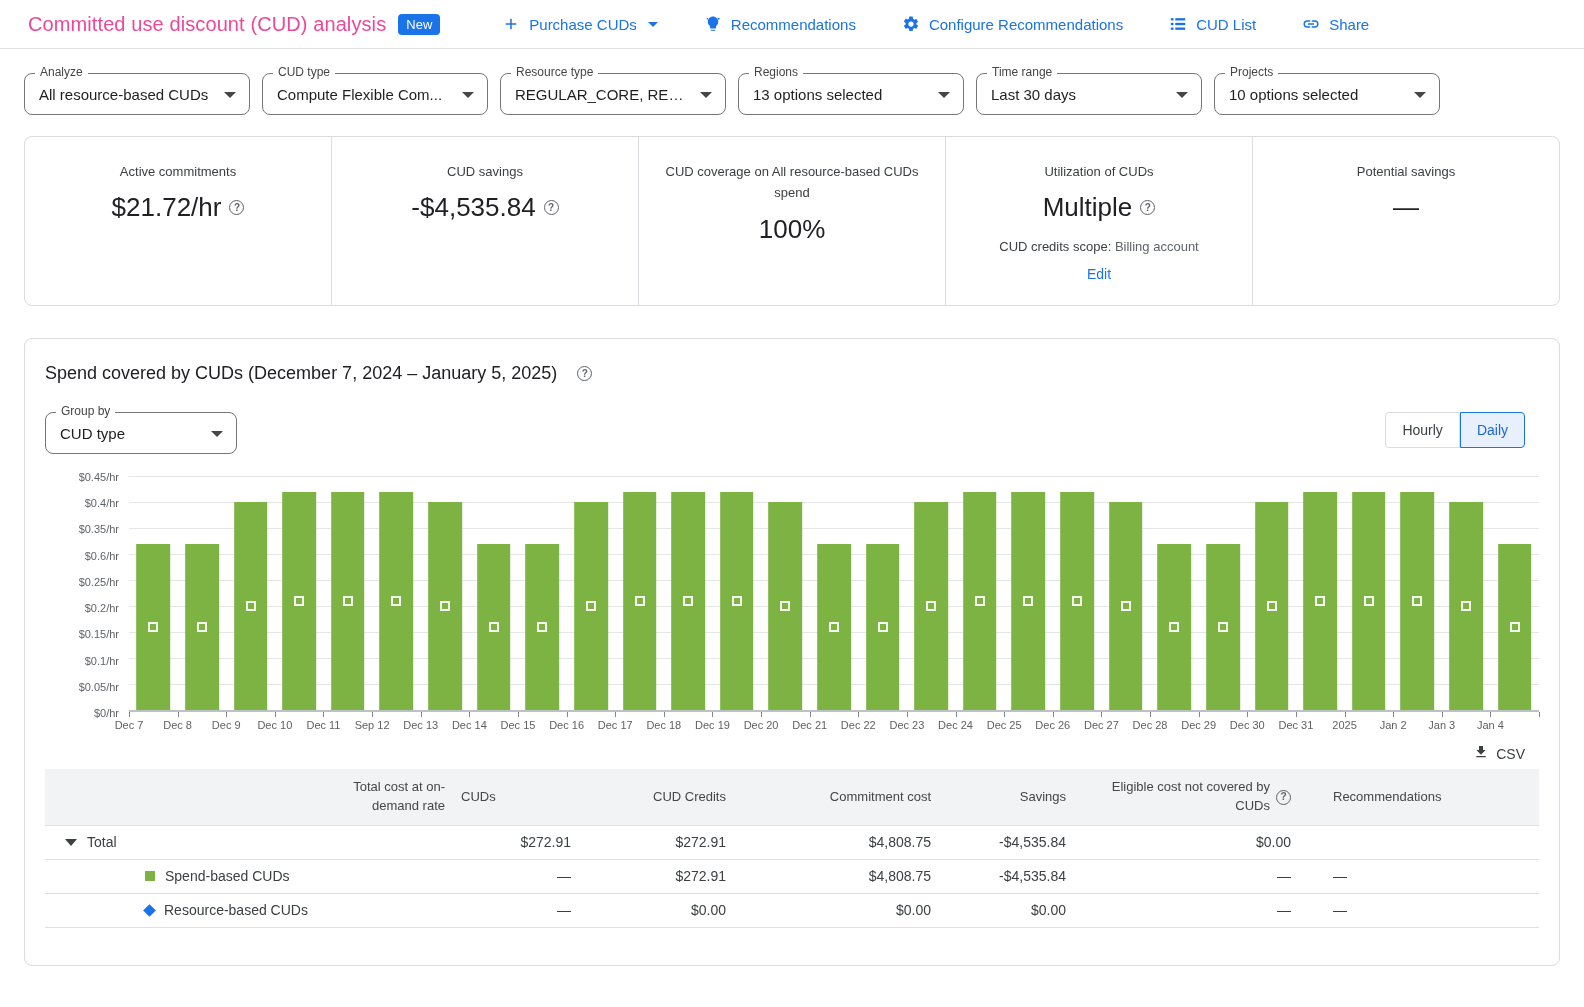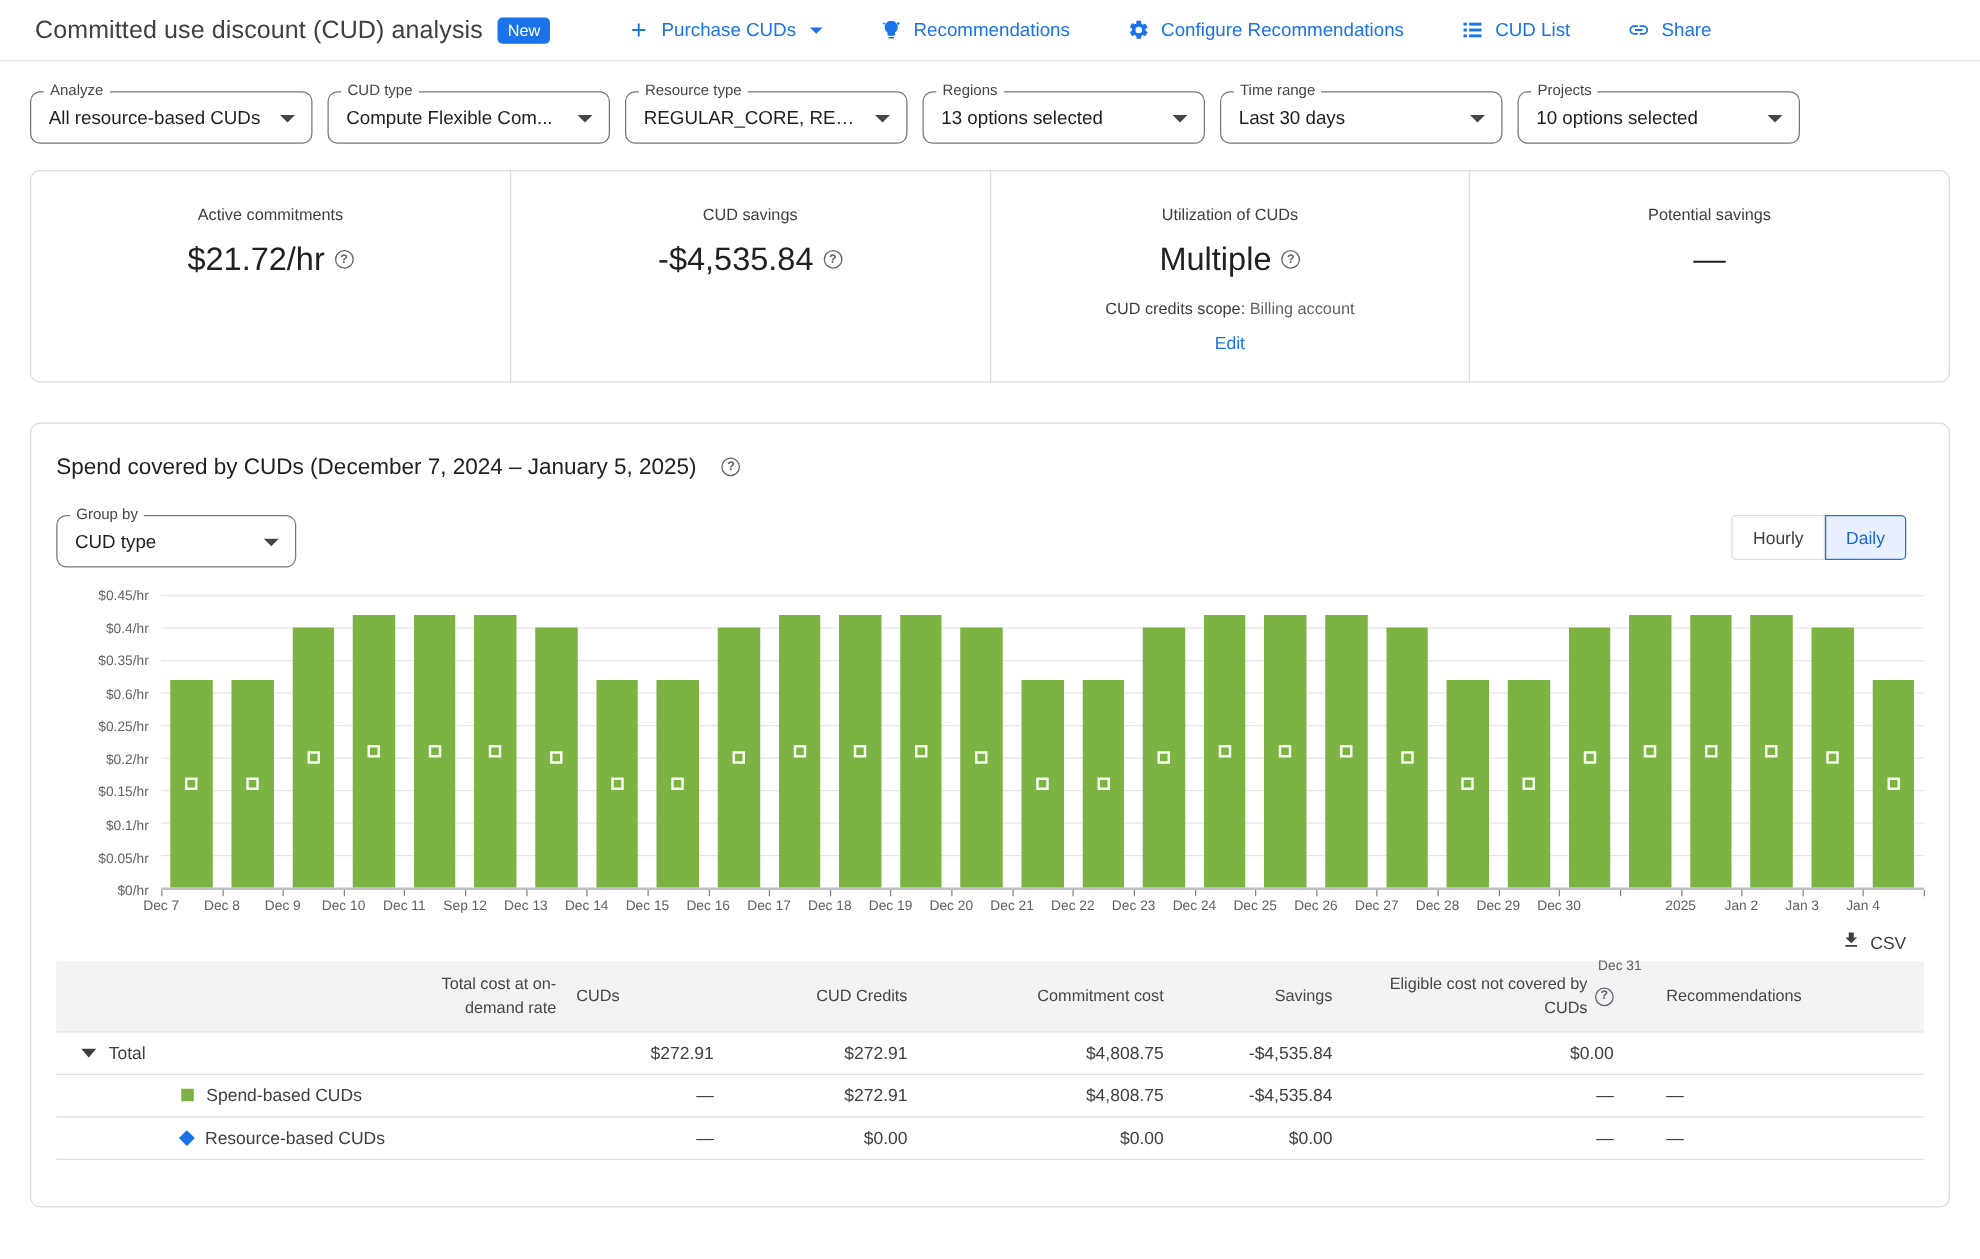--- a/index.html
+++ b/index.html
@@ -3,21 +3,21 @@
 <meta charset="utf-8">
 <style>
   * { margin:0; padding:0; box-sizing:border-box; }
   html,body { background:#fff; }
   body {
     width:1584px; height:1007px; position:relative; overflow:hidden;
     font-family:"Liberation Sans", sans-serif; color:#202124;
   }
   
   .topbar { display:flex; align-items:center; height:49px; padding:0 28px; border-bottom:1px solid #e0e0e0; }
-  .topbar h1 { font-size:20px; font-weight:400; color:#404040; letter-spacing:.1px; }
+  .topbar h1 { font-size:20px; font-weight:400; color:#ec4899; letter-spacing:.1px; }
   .badge { background:#1a73e8; color:#fff; font-size:13px; padding:3px 8px; border-radius:4px; margin-left:12px; }
   .actions { display:flex; align-items:center; margin-left:62px; gap:46px; }
   .action-btn { display:flex; align-items:center; gap:9px; border:none; background:none; cursor:pointer;
     color:#1a73e8; font-size:15px; font-weight:500; font-family:inherit; white-space:nowrap; }
   .action-btn svg { display:block; }
   .caret { width:0; height:0; border-left:5px solid transparent; border-right:5px solid transparent; border-top:5px solid #1a73e8; margin-left:2px; }
   
   .filters { display:flex; gap:12px; padding:24px 0 0 24px; }
   .field { position:relative; width:226px; height:42px; border:1px solid #747775; border-radius:8px;
     display:flex; align-items:center; padding:0 34px 0 14px; cursor:pointer; background:#fff; }
@@ -178,20 +178,26 @@
       <div class="svalue">
         <span>$21.72/hr</span>
         <span class="help">?</span>
       </div>
     </div>
     <div class="stat">
       <div class="slabel">CUD savings</div>
       <div class="svalue">
         <span>-$4,535.84</span>
         <span class="help">?</span>
+      </div>
+    </div>
+    <div class="stat">
+      <div class="slabel">CUD coverage on All resource-based CUDs spend</div>
+      <div class="svalue">
+        <span>100%</span>
       </div>
     </div>
     <div class="stat">
       <div class="slabel">Utilization of CUDs</div>
       <div class="svalue">
         <span>Multiple</span>
         <span class="help">?</span>
       </div>
       <div class="scope"><span>CUD credits scope:</span> <span class="scope-val">Billing account</span></div>
       <div><span class="edit">Edit</span></div>
@@ -348,21 +354,21 @@
       <span class="xlabel" style="left: 65.5172%;">Dec 26</span>
       <span class="tick" style="left: 68.9655%;"></span>
       <span class="xlabel" style="left: 68.9655%;">Dec 27</span>
       <span class="tick" style="left: 72.4138%;"></span>
       <span class="xlabel" style="left: 72.4138%;">Dec 28</span>
       <span class="tick" style="left: 75.8621%;"></span>
       <span class="xlabel" style="left: 75.8621%;">Dec 29</span>
       <span class="tick" style="left: 79.3103%;"></span>
       <span class="xlabel" style="left: 79.3103%;">Dec 30</span>
       <span class="tick" style="left: 82.7586%;"></span>
-      <span class="xlabel" style="left: 82.7586%; margin-top: 48px;">Dec 31</span>
+      <span class="xlabel" style="left: 82.7586%;">Dec 31</span>
       <span class="tick" style="left: 86.2069%;"></span>
       <span class="xlabel" style="left: 86.2069%;">2025</span>
       <span class="tick" style="left: 89.6552%;"></span>
       <span class="xlabel" style="left: 89.6552%;">Jan 2</span>
       <span class="tick" style="left: 93.1034%;"></span>
       <span class="xlabel" style="left: 93.1034%;">Jan 3</span>
       <span class="tick" style="left: 96.5517%;"></span>
       <span class="xlabel" style="left: 96.5517%;">Jan 4</span>
       <span class="tick" style="left: 100%;"></span>
     </div>

